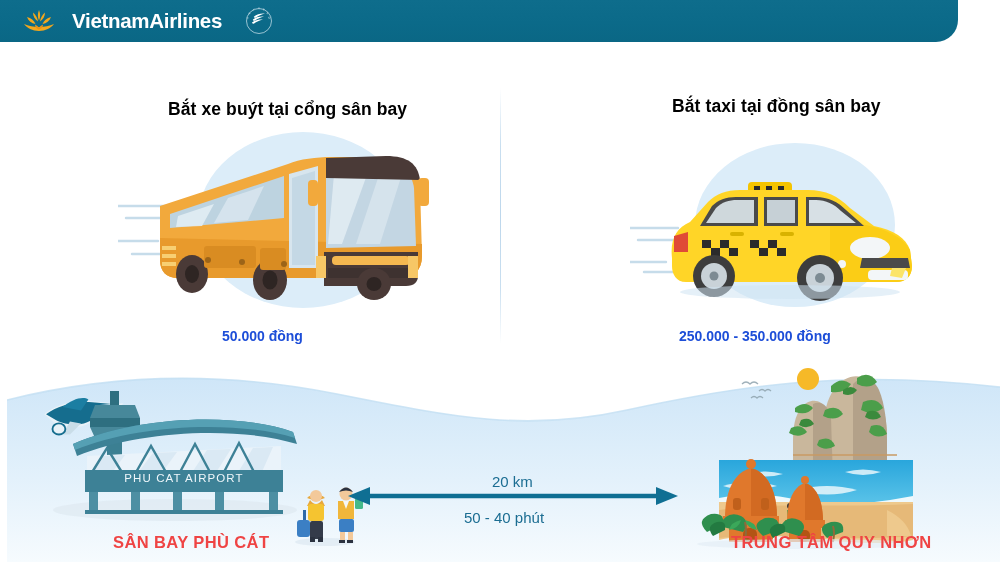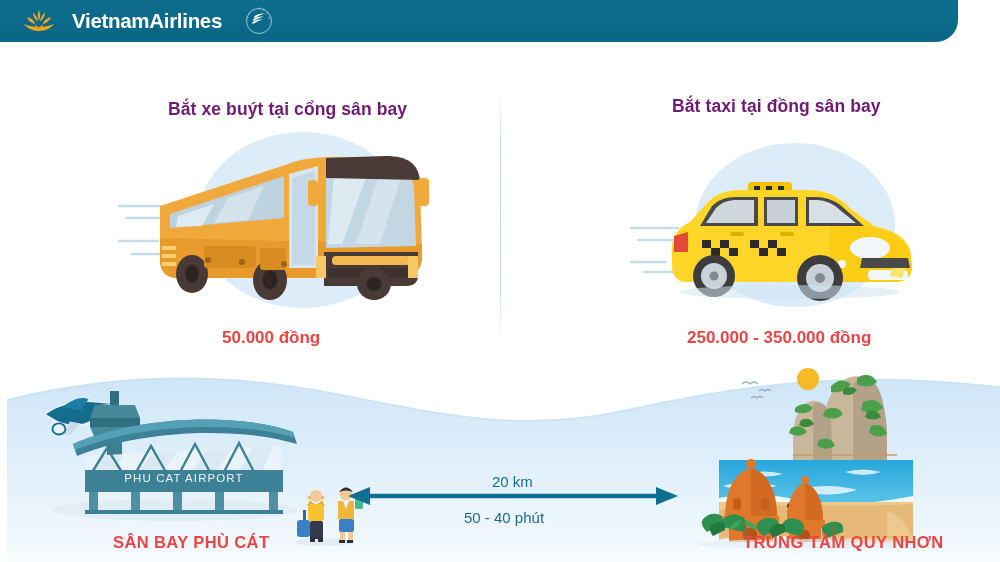--- a/index.html
+++ b/index.html
@@ -29,36 +29,36 @@
     letter-spacing: -0.3px;
     white-space: nowrap;
   }
   .skyteam { width: 30px; height: 30px; margin-left: 6px; display:block; }
 
   
   .col-title {
     position: absolute;
     font-size: 17.5px;
     font-weight: 700;
-    color: #701a75;
+    color: #000000;
     white-space: nowrap;
     letter-spacing: .1px;
   }
   #title-bus  { left: 168px; top: 99px; }
   #title-taxi { left: 672px; top: 96px; }
 
   .price {
     position: absolute;
-    font-size: 17px;
+    font-size: 14px;
     font-weight: 700;
-    color: #ef4444;
+    color: #1d4ed8;
     white-space: nowrap;
   }
   #price-bus  { left: 222px; top: 328px; }
-  #price-taxi { left: 679px; top: 328px; margin-left: 8px; }
+  #price-taxi { left: 679px; top: 328px; }
 
   .divider {
     position: absolute;
     left: 500px; top: 88px;
     width: 1px; height: 256px;
     background: linear-gradient(180deg,rgba(200,222,240,0) 0%,#c9dff0 22%,#bdd7ec 50%,#c9dff0 78%,rgba(200,222,240,0) 100%);
   }
 
   
   .vehicle { position: absolute; }
@@ -70,21 +70,21 @@
 
   .place-label {
     position: absolute;
     font-size: 16.5px;
     font-weight: 700;
     color: #ef4444;
     letter-spacing: .4px;
     white-space: nowrap;
   }
   #label-airport { left: 113px; top: 533px; }
-  #label-city    { left: 731px; top: 533px; margin-left: 12px; }
+  #label-city    { left: 731px; top: 533px; }
 
   .dist-text {
     position: absolute;
     font-size: 15px;
     color: #1b6d92;
     white-space: nowrap;
     font-weight: 400;
   }
   #dist-km  { left: 492px; top: 473px; }
   #dist-min { left: 464px; top: 509px; }

